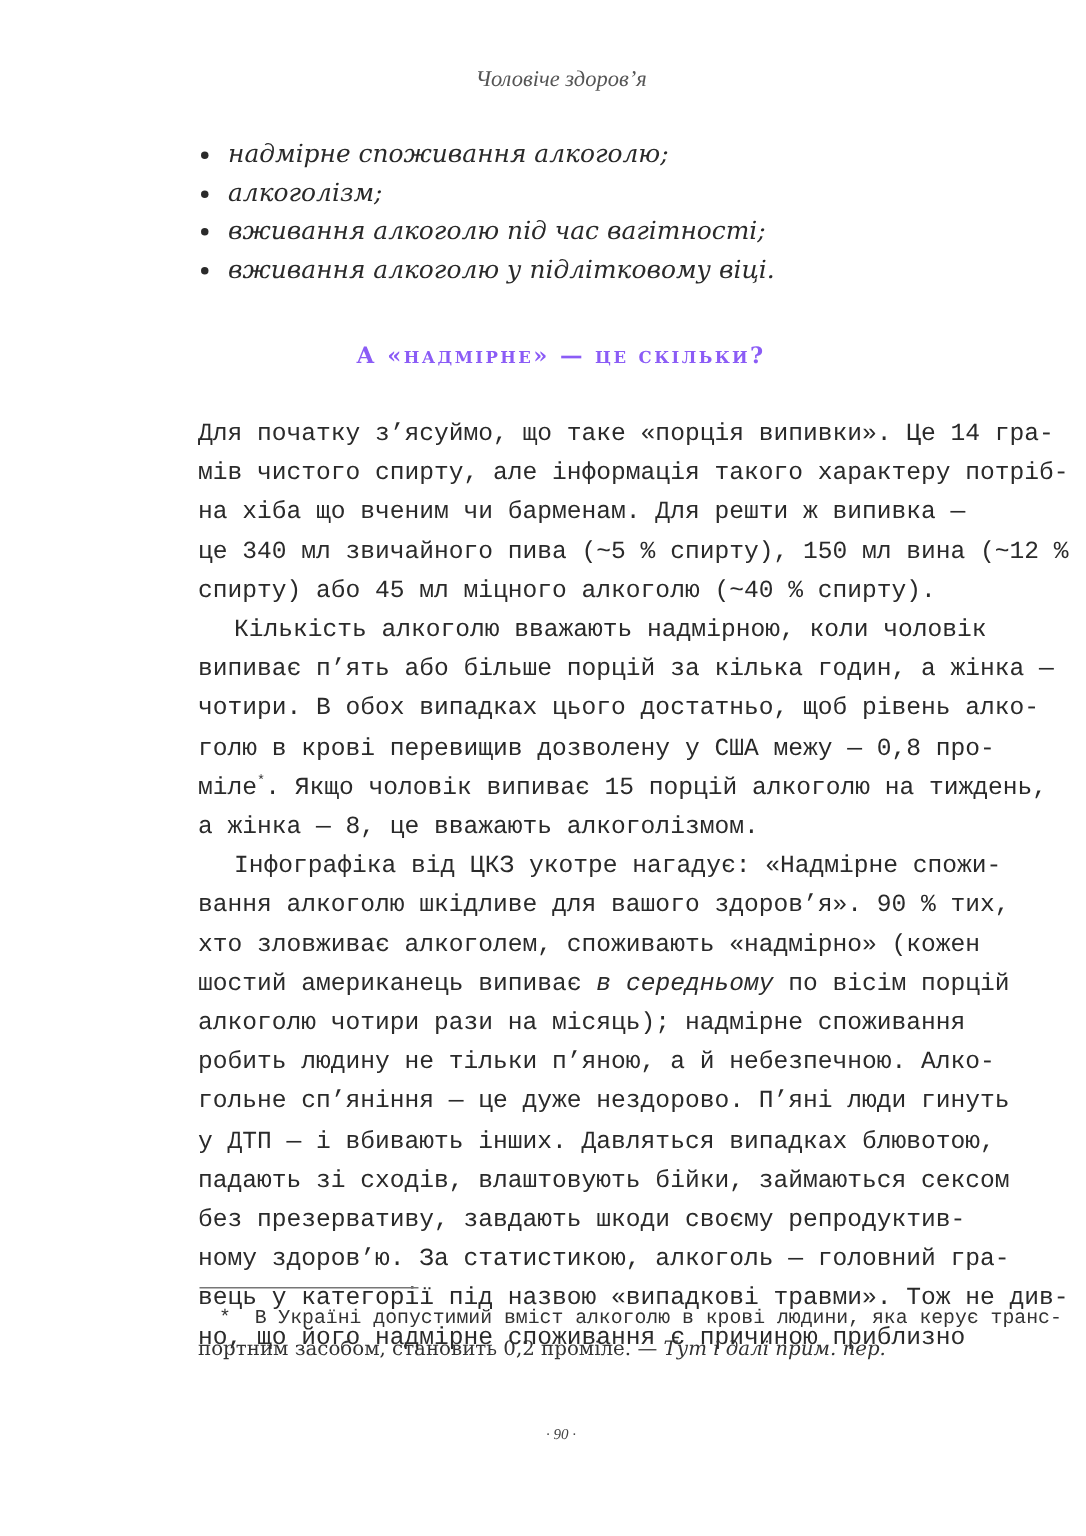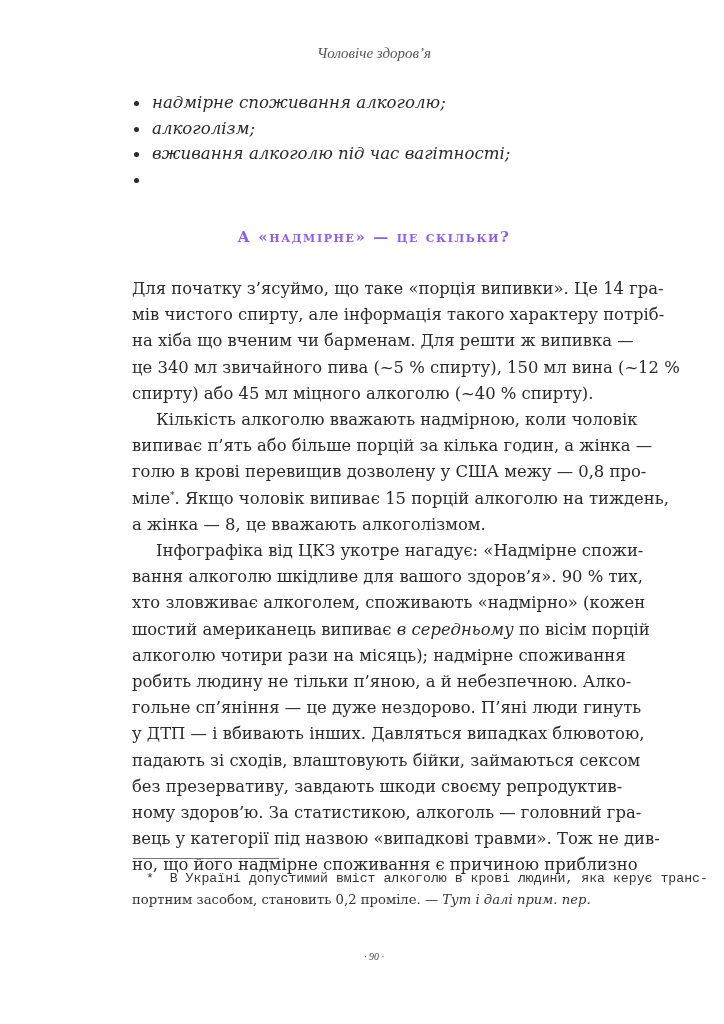--- a/index.html
+++ b/index.html
@@ -35,21 +35,21 @@
     text-align: center;
     font-size: 15px; font-weight: bold; letter-spacing: 1.6px;
     font-variant: small-caps;
     color: #8b5cf6;
   }
   .body-text {
     position: absolute; top: 276px; left: 120px; width: 488px;
     font-size: 16.4px; line-height: 26.2px;
   }
   .body-text p { margin: 0; text-align: justify; text-align-last: justify; }
-  .body-text p .ln { display: block; text-align: justify; text-align-last: justify; white-space: nowrap; }
+  .body-text p .ln { display: block; text-align: justify; text-align-last: justify; white-space: nowrap; font-family: Liberation Mono, monospace; }
   .body-text p .ln.last { text-align-last: left; }
   .ln.first-ind { padding-left: 24px; }
   sup.fn { font-size: 9px; vertical-align: super; line-height: 0; }
   em { font-style: italic; }
   .footnote-rule {
     position: absolute; top: 858px; left: 121px; width: 146px; height: 0;
     border-top: 1px solid #777;
   }
   .footnote {
     position: absolute; top: 868px; left: 120px; width: 488px;
@@ -69,36 +69,37 @@
 <body>
 
 <div class="page">
 
   <div class="running-head">Чоловіче здоров’я</div>
 
   <ul class="bullets">
     <li><span class="dot"></span><span>надмірне споживання алкоголю;</span></li>
     <li><span class="dot"></span><span>алкоголізм;</span></li>
     <li><span class="dot"></span><span>вживання алкоголю під час вагітності;</span></li>
-    <li><span class="dot"></span></li>
+    <li><span class="dot"></span><span>вживання алкоголю у підлітковому віці.</span></li>
   </ul>
 
   <div class="section-heading">А «надмірне» — це скільки?</div>
 
   <div class="body-text">
     <p>
       <span class="ln">Для початку з’ясуймо, що таке «порція випивки». Це 14 гра-</span>
       <span class="ln">мів чистого спирту, але інформація такого характеру потріб-</span>
       <span class="ln">на хіба що вченим чи барменам. Для решти ж випивка —</span>
       <span class="ln">це 340 мл звичайного пива (~5 % спирту), 150 мл вина (~12 %</span>
       <span class="ln last">спирту) або 45 мл міцного алкоголю (~40 % спирту).</span>
     </p>
     <p>
       <span class="ln first-ind">Кількість алкоголю вважають надмірною, коли чоловік</span>
       <span class="ln">випиває п’ять або більше порцій за кілька годин, а жінка —</span>
+      <span class="ln">чотири. В обох випадках цього достатньо, щоб рівень алко-</span>
       <span class="ln">голю в крові перевищив дозволену у США межу — 0,8 про-</span>
       <span class="ln"><span>міле</span><sup class="fn">*</sup><span>. Якщо чоловік випиває 15 порцій алкоголю на тиждень,</span></span>
       <span class="ln last">а жінка — 8, це вважають алкоголізмом.</span>
     </p>
     <p>
       <span class="ln first-ind">Інфографіка від ЦКЗ укотре нагадує: «Надмірне спожи-</span>
       <span class="ln">вання алкоголю шкідливе для вашого здоров’я». 90 % тих,</span>
       <span class="ln">хто зловживає алкоголем, споживають «надмірно» (кожен</span>
       <span class="ln"><span>шостий американець випиває </span><em>в середньому</em><span> по вісім порцій</span></span>
       <span class="ln">алкоголю чотири рази на місяць); надмірне споживання</span>

